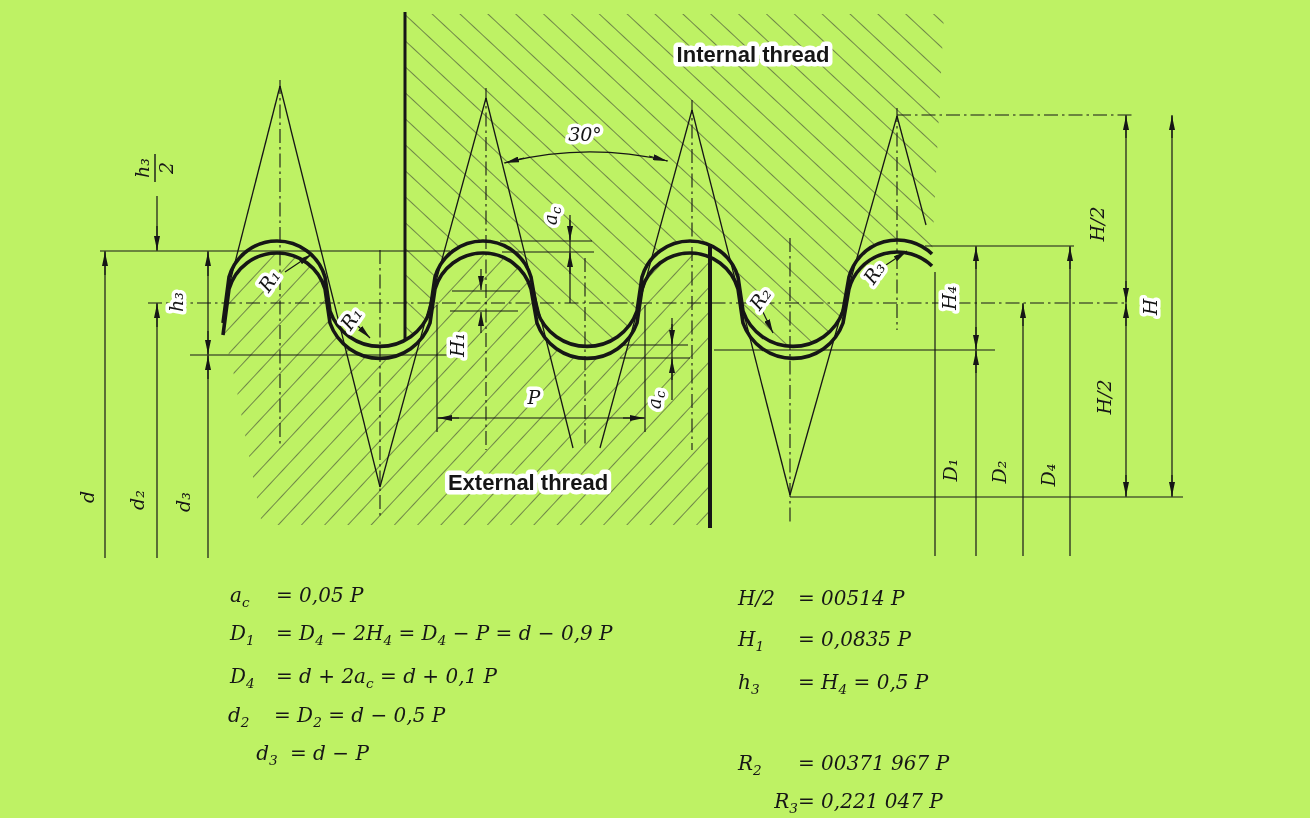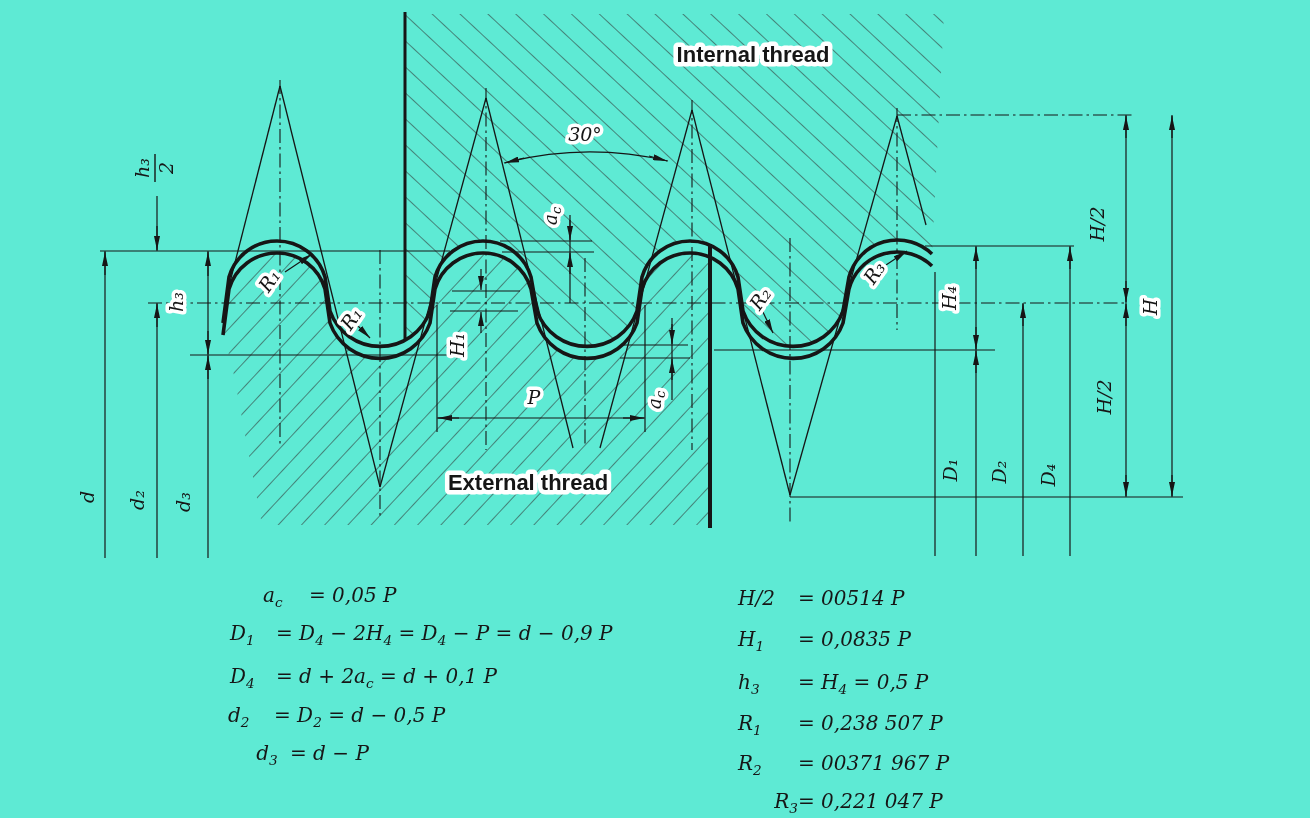--- a/index.html
+++ b/index.html
@@ -1,16 +1,16 @@
 <!DOCTYPE html>
 <html><head>
 <meta charset="utf-8">
 <style>
   html,body{margin:0;padding:0;background:#fff;}
-  #page{position:relative;width:1310px;height:818px;background:#5eead4;overflow:hidden;
+  #page{position:relative;width:1310px;height:818px;background:#bef264;overflow:hidden;
         font-family:"DejaVu Serif",serif;}
   #figure-svg{position:absolute;left:0;top:0;}
   .formulas{position:absolute;left:0;top:0;width:1310px;height:818px;pointer-events:none;}
   .frow{position:absolute;font-size:20px;font-style:italic;color:#161616;white-space:nowrap;}
   .frow .lhs{display:inline-block;width:46px;}
   .frow.rcol .lhs{width:60px;}
   .frow sub{font-size:68%;line-height:0;}
   svg text{fill:#161616;}
   .dimlabel{font-size:19px;font-style:italic;}
   .halo{paint-order:stroke;stroke:#ffffff;stroke-width:7px;stroke-linejoin:round;}
@@ -192,26 +192,25 @@
     <text class="dimlabel" text-anchor="middle" transform="rotate(-90 1000 472)" x="1000" y="478">D₂</text>
     <text class="dimlabel" text-anchor="middle" transform="rotate(-90 1049 475)" x="1049" y="481">D₄</text>
 
     <text class="dimlabel" text-anchor="middle" transform="rotate(-90 1098 224)" x="1098" y="230">H/2</text>
     <text class="dimlabel halo" text-anchor="middle" transform="rotate(-90 1151 307)" x="1151" y="313">H</text>
     <text class="dimlabel" text-anchor="middle" transform="rotate(-90 1105 397)" x="1105" y="403">H/2</text>
   </g>
 </svg>
 
 <div class="formulas">
-  <div class="frow" style="left:230px;top:583px;margin-left:33px;"><span class="lhs">a<sub>c</sub></span><span class="rhs">= 0,05 P</span></div>
+  <div class="frow" style="left:230px;top:583px;"><span class="lhs">a<sub>c</sub></span><span class="rhs">= 0,05 P</span></div>
   <div class="frow" style="left:230px;top:621px;"><span class="lhs">D<sub>1</sub></span><span class="rhs">= D<sub>4</sub> − 2H<sub>4</sub> = D<sub>4</sub> − P = d − 0,9 P</span></div>
   <div class="frow" style="left:230px;top:664px;"><span class="lhs">D<sub>4</sub></span><span class="rhs">= d + 2a<sub>c</sub> = d + 0,1 P</span></div>
   <div class="frow" style="left:228px;top:703px;"><span class="lhs">d<sub>2</sub></span><span class="rhs">= D<sub>2</sub> = d − 0,5 P</span></div>
   <div class="frow" style="left:244px;top:741px;text-align:center;"><span class="lhs">d<sub>3</sub></span><span class="rhs">= d − P</span></div>
 
   <div class="frow rcol" style="left:738px;top:586px;"><span class="lhs">H/2</span><span class="rhs">= 00514 P</span></div>
   <div class="frow rcol" style="left:738px;top:627px;"><span class="lhs">H<sub>1</sub></span><span class="rhs">= 0,0835 P</span></div>
   <div class="frow rcol" style="left:738px;top:670px;"><span class="lhs">h<sub>3</sub></span><span class="rhs">= H<sub>4</sub> = 0,5 P</span></div>
-  <div class="frow rcol" style="left:738px;top:711px;"><span class="lhs">R<sub>1</sub></span><span class="rhs">= 0,238 507 P</span></div>
   <div class="frow rcol" style="left:738px;top:751px;"><span class="lhs">R<sub>2</sub></span><span class="rhs">= 00371 967 P</span></div>
   <div class="frow rcol" style="left:738px;top:789px;text-align:right;"><span class="lhs">R<sub>3</sub></span><span class="rhs">= 0,221 047 P</span></div>
 </div>
 </div>
 
 </body></html>

